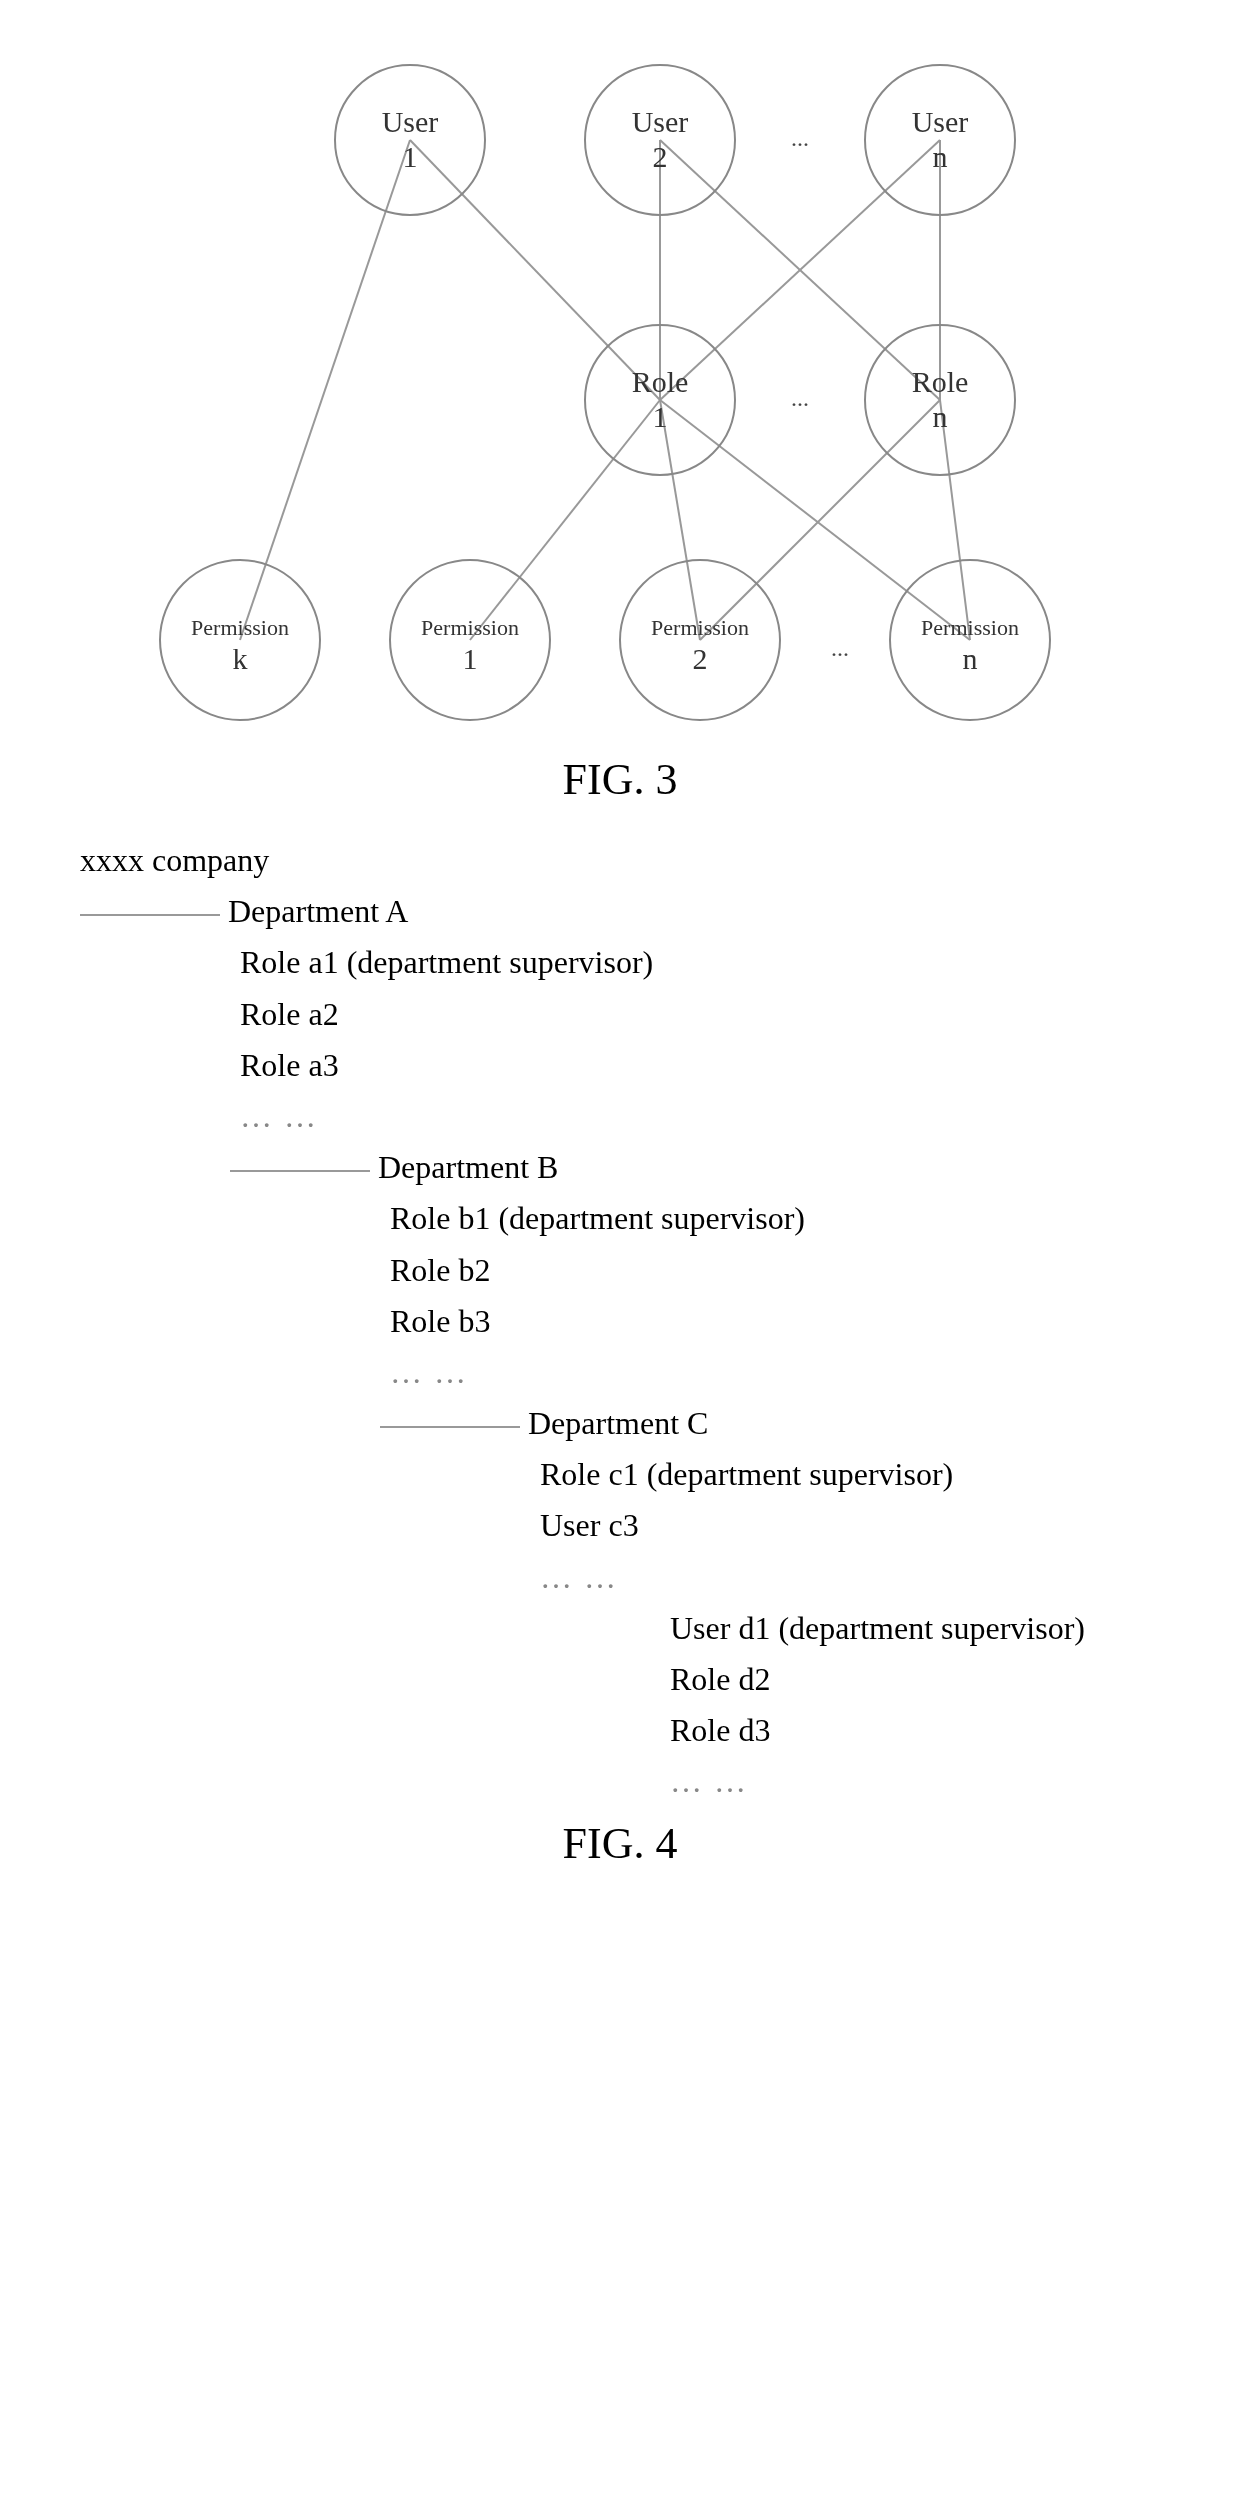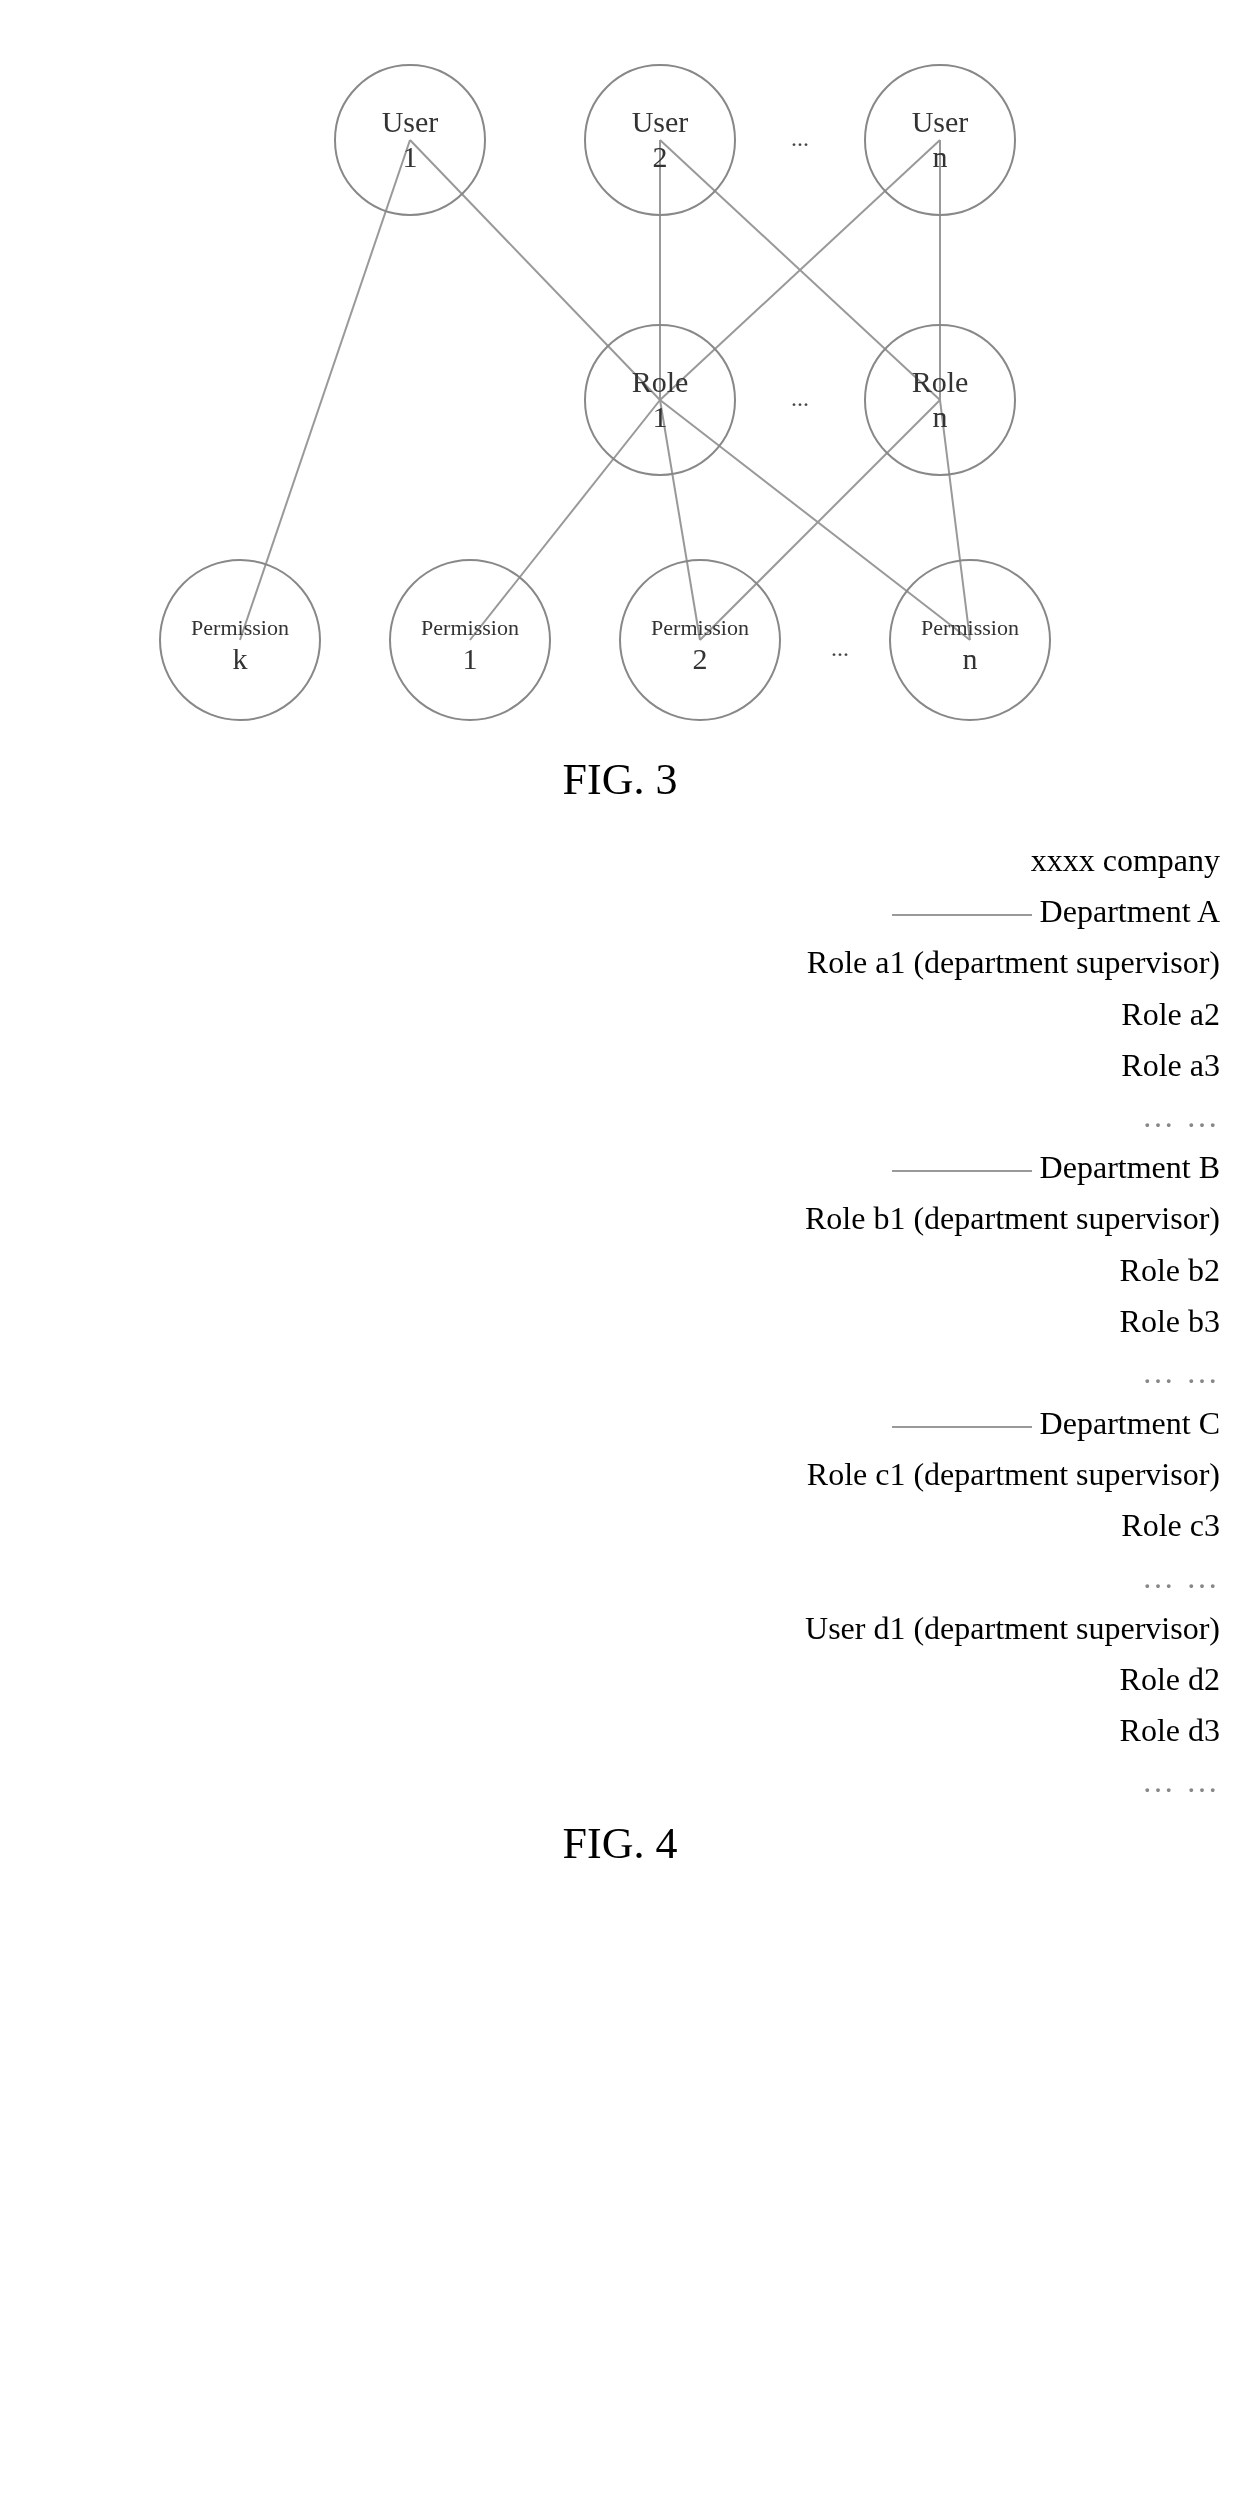--- a/index.html
+++ b/index.html
@@ -20,21 +20,21 @@
     text-align: center;
     font-size: 44px;
     font-family: Liberation Serif, serif;
     margin: 10px 0 30px 0;
   }
   .org-tree {
     margin-left: 60px;
     font-size: 32px;
     line-height: 1.6;
   }
-  .org-row { white-space: pre; text-align: right; }
+  .org-row { white-space: pre; }
   .connector {
     display: inline-block;
     border-top: 2px solid #999;
     vertical-align: middle;
     height: 0;
   }
   .dots {
     color: #888;
     letter-spacing: 2px;
   }
@@ -152,21 +152,21 @@
   <div class="org-row dots" style="padding-left:160px">… …</div>
 
   <div class="org-row"><span style="display:inline-block;width:150px"></span><span class="connector" style="width:140px"></span> <span>Department B</span></div>
   <div class="org-row" style="padding-left:310px">Role b1 (department supervisor)</div>
   <div class="org-row" style="padding-left:310px">Role b2</div>
   <div class="org-row" style="padding-left:310px">Role b3</div>
   <div class="org-row dots" style="padding-left:310px">… …</div>
 
   <div class="org-row"><span style="display:inline-block;width:300px"></span><span class="connector" style="width:140px"></span> <span>Department C</span></div>
   <div class="org-row" style="padding-left:460px">Role c1 (department supervisor)</div>
-  <div class="org-row" style="padding-left:460px">Role c3</div>
+  <div class="org-row" style="padding-left:460px">User c3</div>
   <div class="org-row dots" style="padding-left:460px">… …</div>
 
   <div class="org-row" style="padding-left:590px">User d1 (department supervisor)</div>
   <div class="org-row" style="padding-left:590px">Role d2</div>
   <div class="org-row" style="padding-left:590px">Role d3</div>
   <div class="org-row dots" style="padding-left:590px">… …</div>
 </div>
 <div class="figure-caption">FIG. 4</div>
 
 </body></html>

